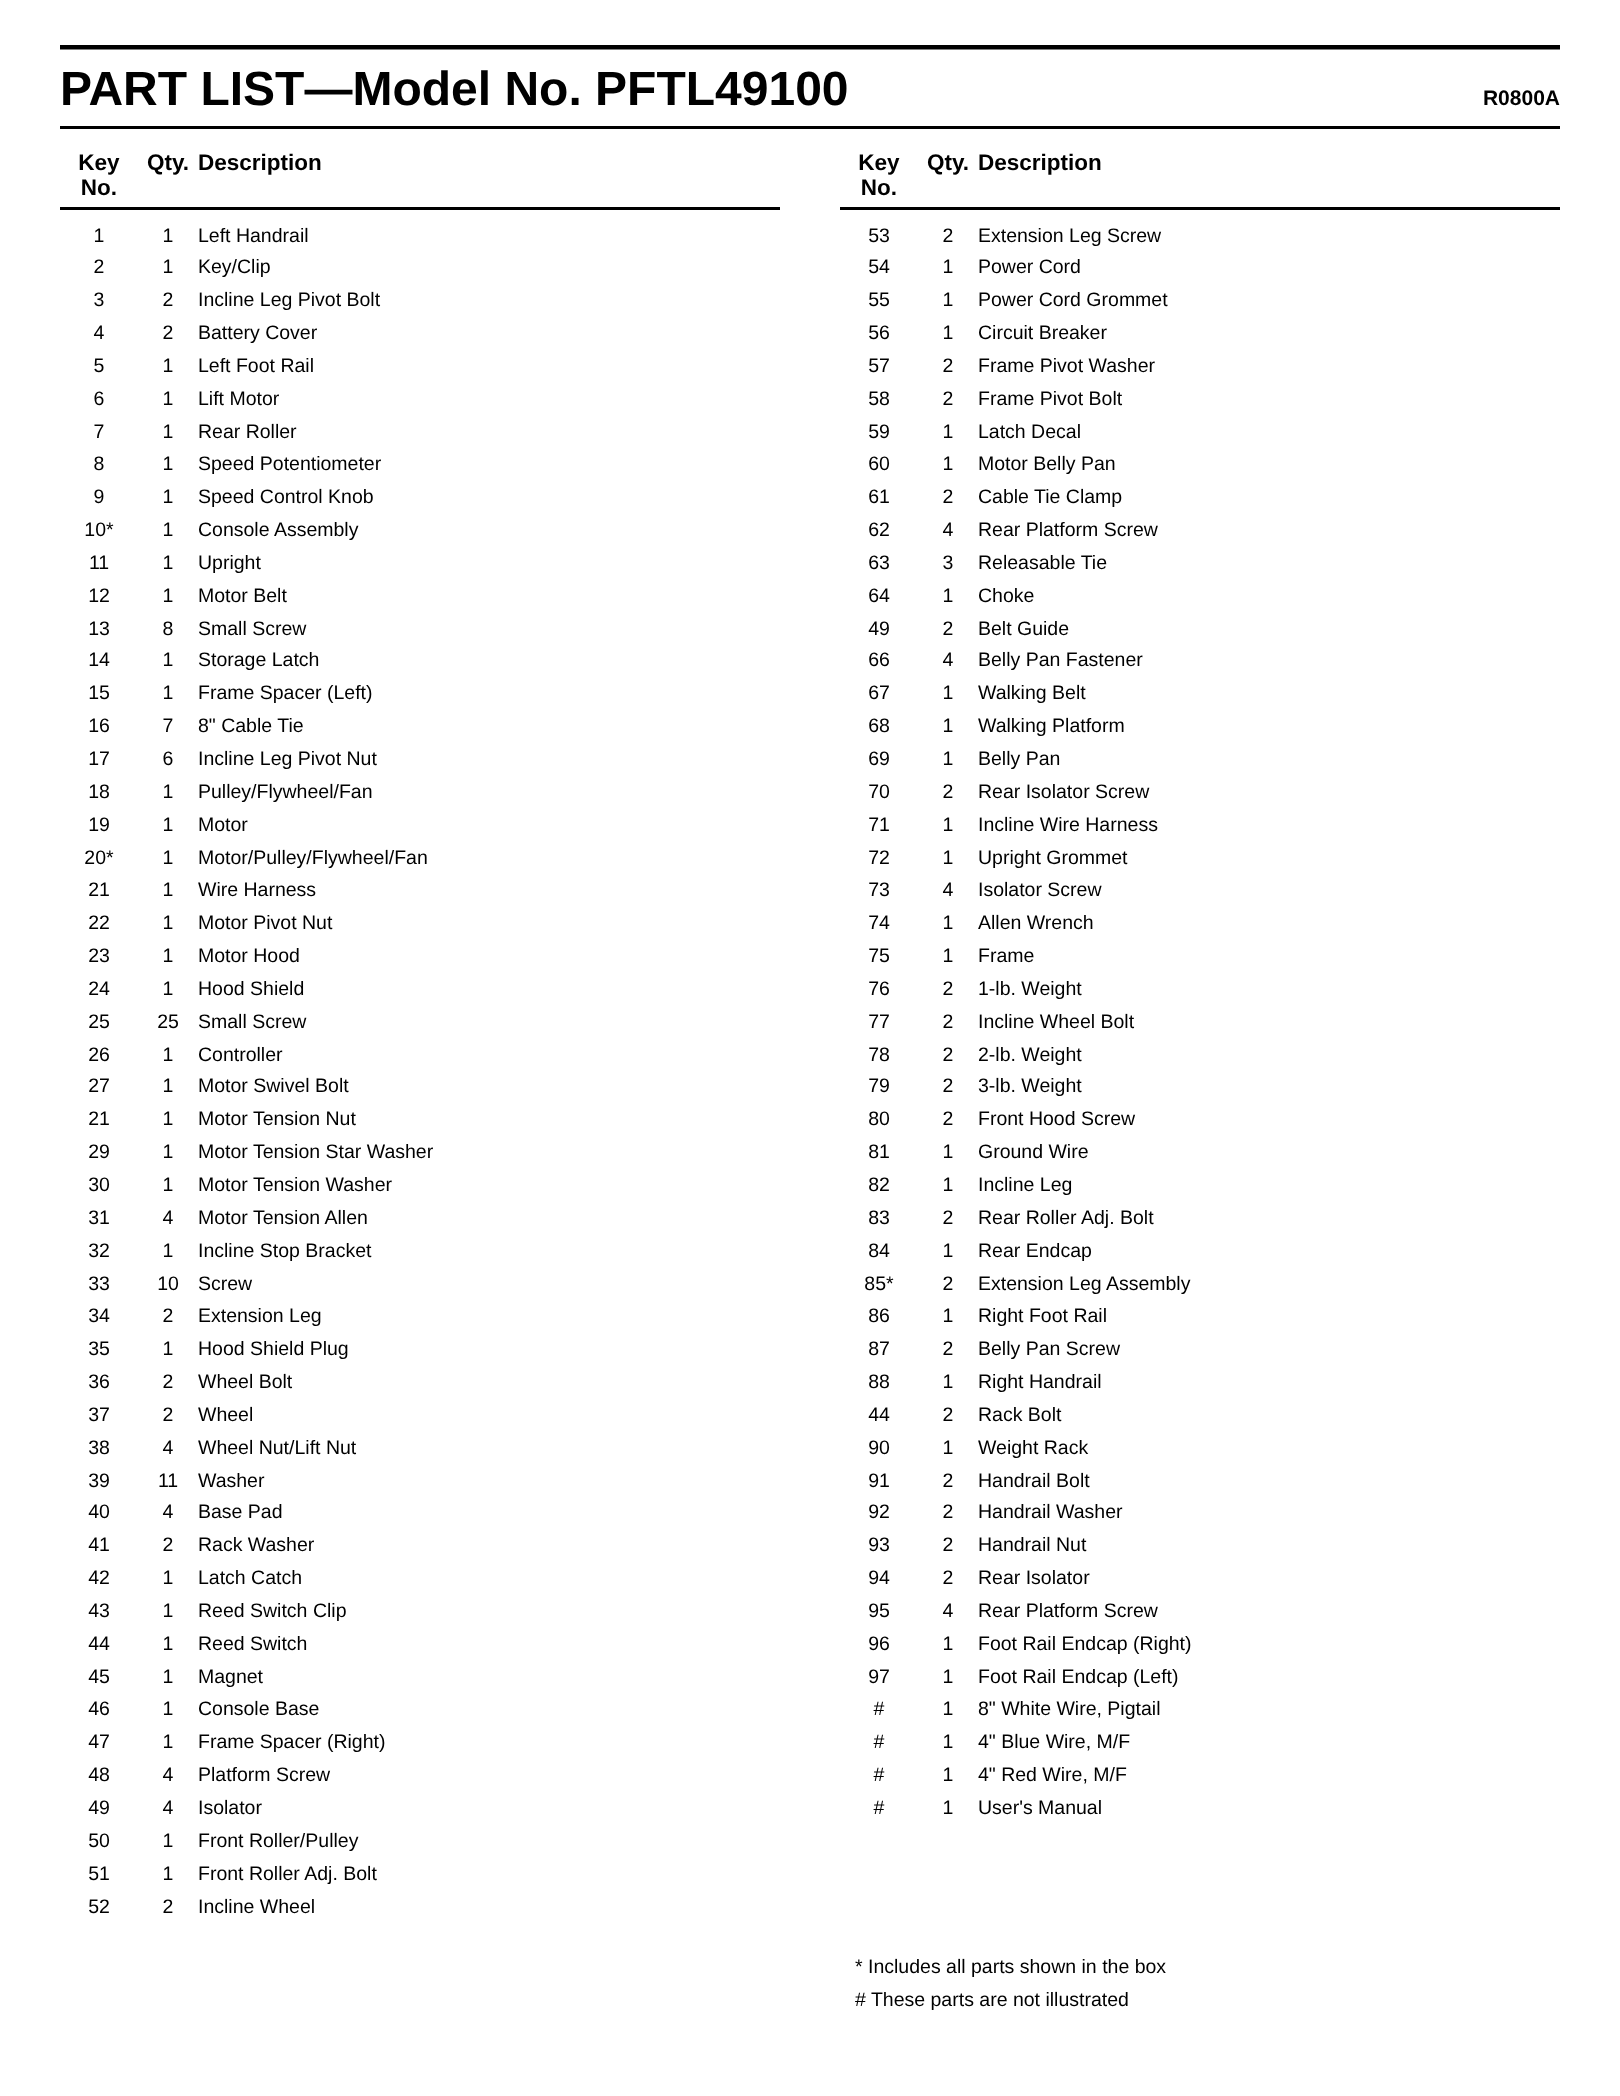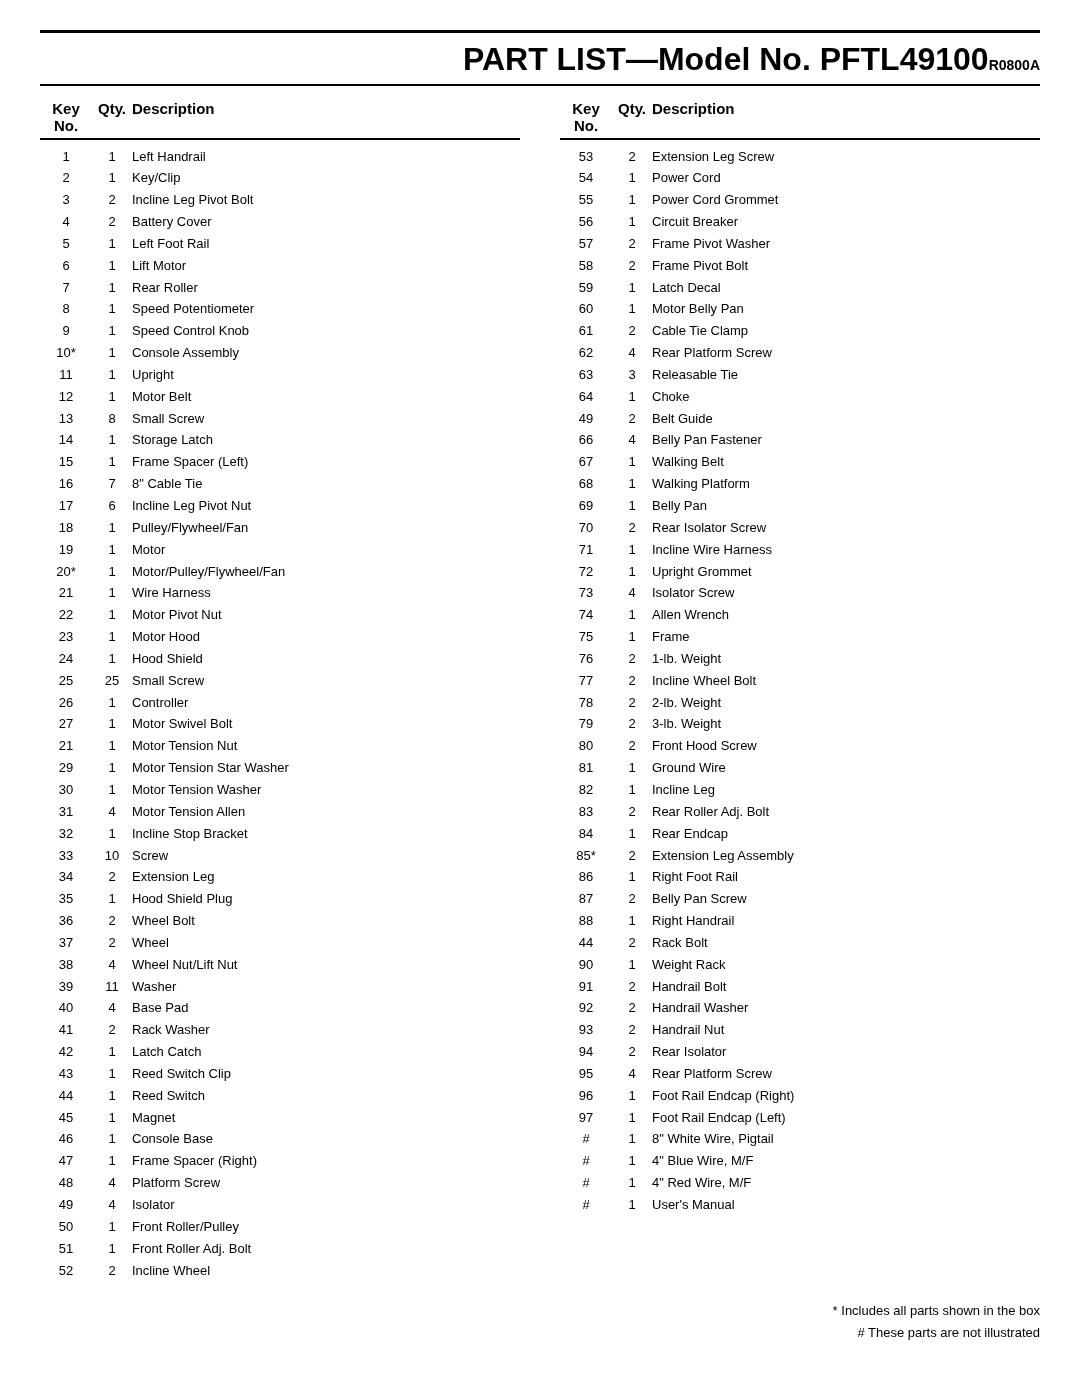--- a/index.html
+++ b/index.html
@@ -11,21 +11,21 @@
       width: 1080px;
       min-height: 1397px;
       padding: 30px 40px 40px 40px;
     }
     .top-border {
       border-top: 3px solid #000;
       margin-bottom: 8px;
     }
     .title-row {
       display: flex;
-      justify-content: flex-end;
+      justify-content: space-between;
       align-items: baseline;
       border-bottom: 2px solid #000;
       padding-bottom: 6px;
       margin-bottom: 14px;
     }
     .title {
       font-size: 32px;
       font-weight: bold;
     }
     .model-code {
@@ -67,21 +67,20 @@
     .key-no { text-align: center; }
     .qty { text-align: center; }
     .desc { text-align: left; }
     .footnotes {
       margin-top: 18px;
       font-size: 13px;
       padding-left: 530px;
     }
     .footnotes p {
       line-height: 1.7;
-      text-align: right;
     }
   </style>
 </head>
 <body>
 
 <div class="top-border"></div>
 
 <div class="title-row">
   <span class="title">PART LIST—Model No. PFTL49100</span>
   <span class="model-code">R0800A</span>

